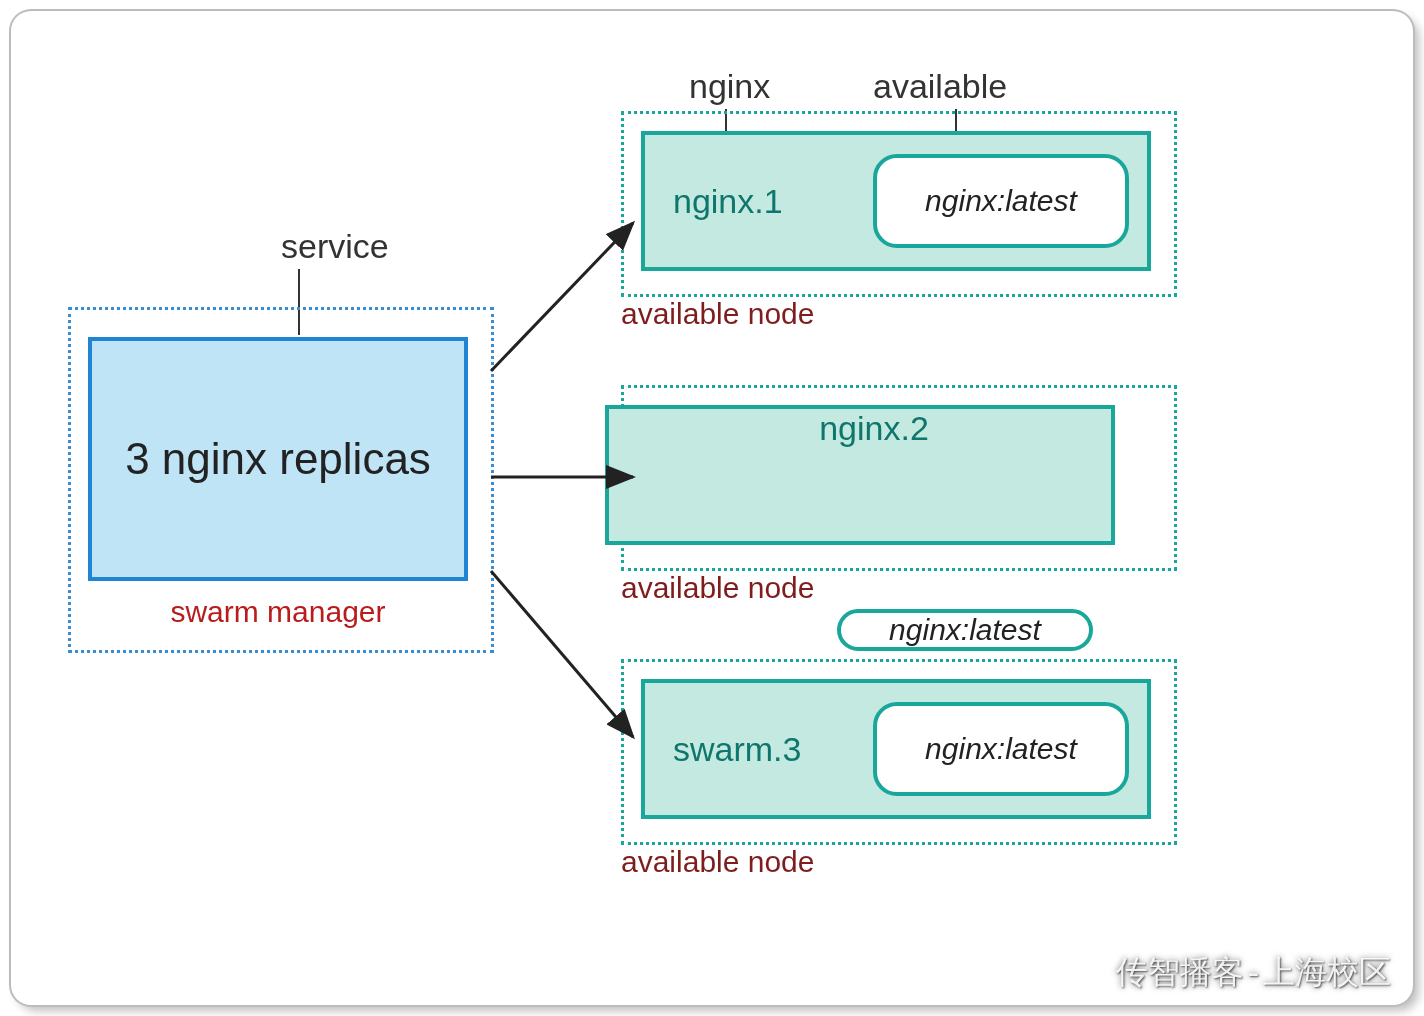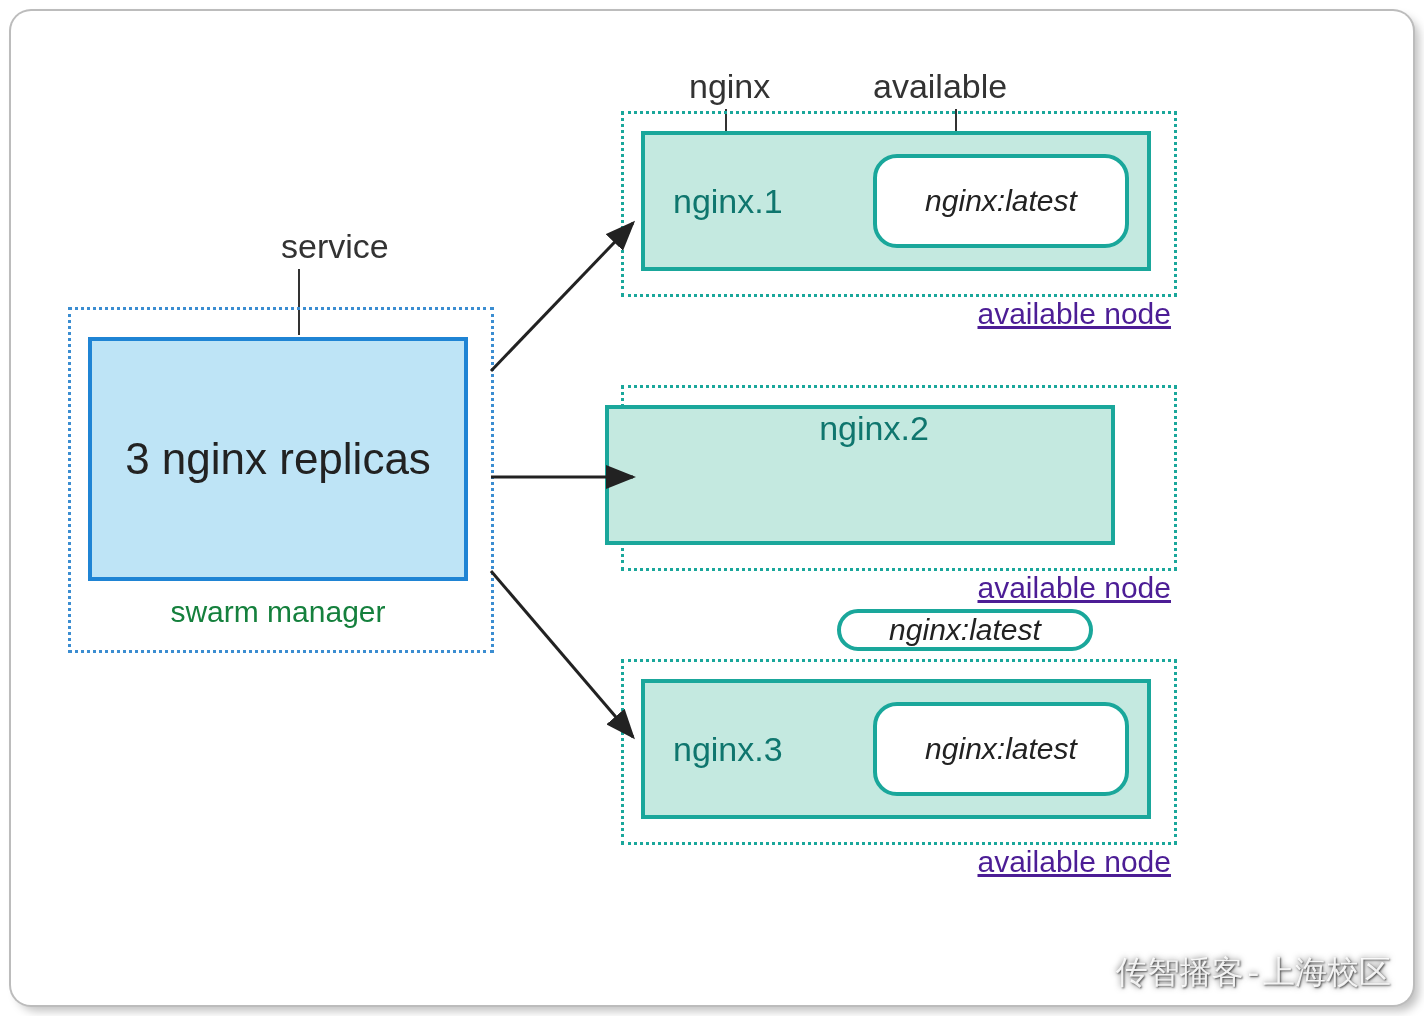--- a/index.html
+++ b/index.html
@@ -57,21 +57,21 @@
     box-sizing: border-box;
     padding: 8px;
   }
   .swarm-caption {
     position: absolute;
     left: 57px;
     top: 584px;
     width: 420px;
     text-align: center;
     font-size: 30px;
-    color: #15803d;
+    color: #b91c1c;
   }
 
   
   .node-outer {
     position: absolute;
     width: 550px;
     height: 180px;
     border: 3px dotted #1aa79b;
   }
   .node-inner {
@@ -102,24 +102,23 @@
     align-items: center;
     justify-content: center;
     font-size: 30px;
     color: #222;
     box-sizing: border-box;
     font-style: italic;
   }
   .node-caption {
     position: absolute;
     width: 550px;
-    text-align: right;
+    text-align: left;
     font-size: 30px;
-    color: #4c1d95;
-    text-decoration: underline;
+    color: #7f1d1d;
   }
 
   
   .node1-outer { left: 610px; top: 100px; }
   .node1-inner { left: 630px; top: 120px; }
   .node1-cap   { left: 610px; top: 286px; }
 
   .node2-outer { left: 610px; top: 374px; }
   .node2-inner { left: 594px; top: 394px; flex-direction: column; }
   .node2-cap   { left: 610px; top: 560px; }
@@ -189,21 +188,21 @@
   <div class="node-inner node2-inner">
     <div class="task-name">nginx.2</div>
     <div class="container-box">
       <span>nginx:latest</span>
     </div>
   </div>
   <div class="node-caption node2-cap">available node</div>
 
   <div class="node-outer node3-outer"></div>
   <div class="node-inner node3-inner">
-    <div class="task-name">nginx.3</div>
+    <div class="task-name">swarm.3</div>
     <div class="container-box">
       <span>nginx:latest</span>
     </div>
   </div>
   <div class="node-caption node3-cap">available node</div>
 
   <svg class="arrows">
     <defs>
       <marker id="arrowhead" markerWidth="10" markerHeight="8" refX="9" refY="4" orient="auto">
         <polygon points="0 0, 10 4, 0 8" fill="#222"></polygon>

